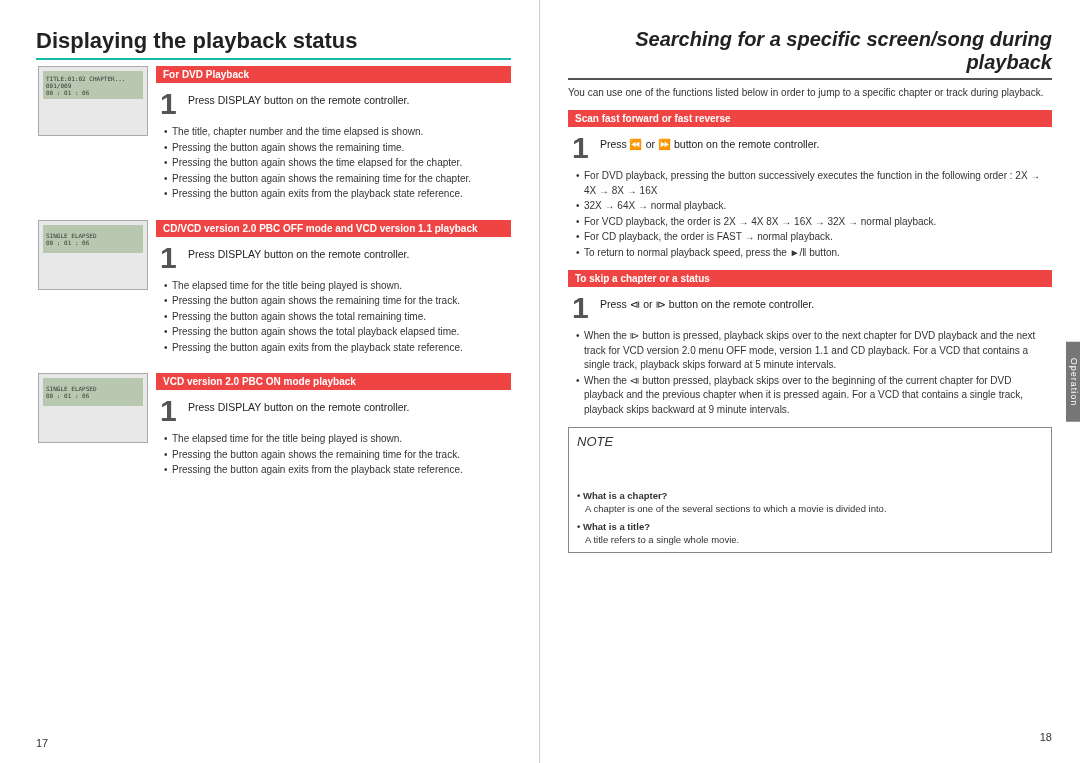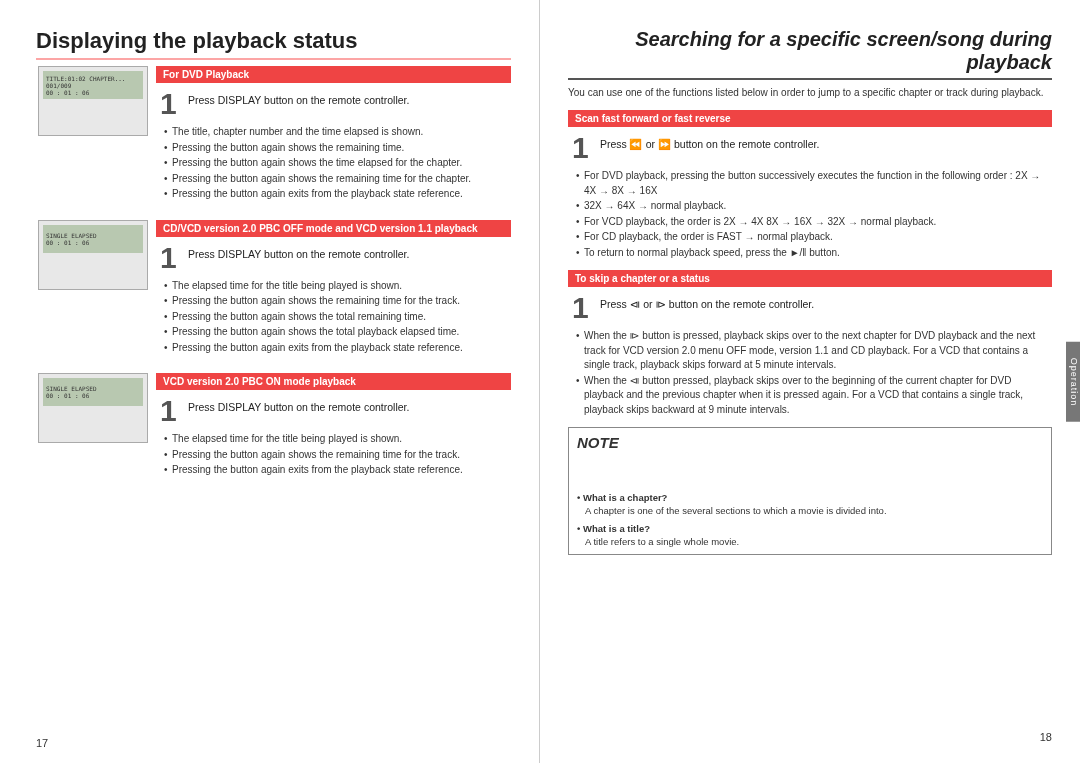--- a/index.html
+++ b/index.html
@@ -41,21 +41,21 @@
       right: 28px;
       font-size: 11px;
       color: #333;
     }
 
     .section-title-left {
       font-size: 22px;
       font-weight: bold;
       color: #222;
       margin-bottom: 6px;
-      border-bottom: 2px solid #fca5a5;
+      border-bottom: 2px solid #14b8a6;
       padding-bottom: 4px;
     }
 
     .section-title-right {
       font-size: 20px;
       font-style: italic;
       color: #222;
       margin-bottom: 6px;
       border-bottom: 2px solid #555;
       padding-bottom: 4px;
@@ -176,22 +176,22 @@
     }
 
     .note-box {
       border: 1px solid #888;
       padding: 6px 8px;
       margin-top: 8px;
       background: #fff;
     }
 
     .note-title {
-      font-size: 15px;
-      font-weight: bold;
+      font-size: 13px;
+      font-weight: normal;
       font-style: italic;
       margin-bottom: 8px;
       color: #333;
     }
 
     .note-text {
       font-size: 9.5px;
       color: #333;
       line-height: 1.4;
       margin-top: 40px;

